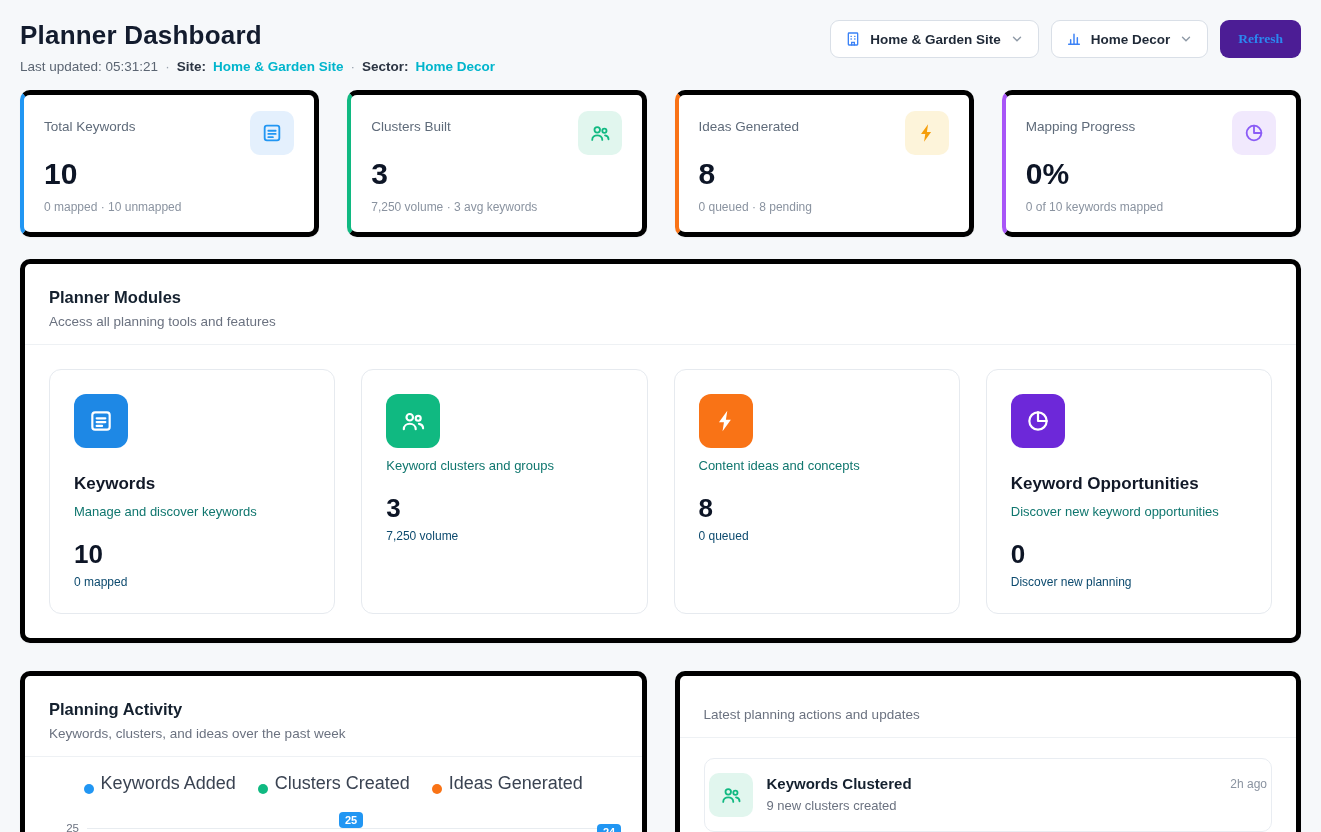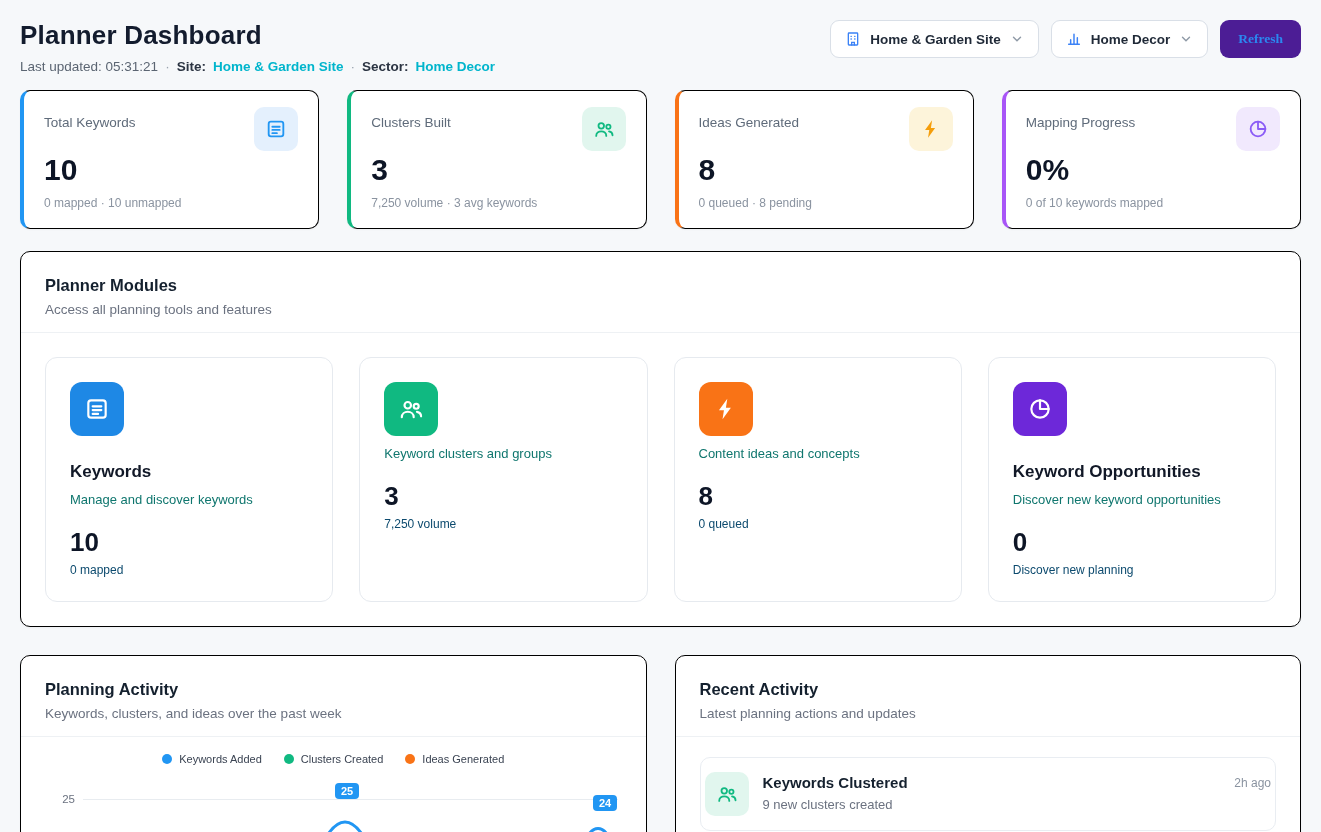--- a/index.html
+++ b/index.html
@@ -27,21 +27,21 @@
   .dropdown .d-icon { display:flex; color:#3b82f6; }
   .dropdown .chev { display:flex; color:#8e99a6; }
   .btn-refresh {
     height:38px; padding:0 18px; border:none; border-radius:9px;
     background:#4c1d95; color:#2b88f0; font-family:Liberation Serif, serif;
     font-size:13.5px; font-weight:700; cursor:pointer;
   }
 
   
   .card {
-    background:#fff; border:1px solid #000000; border-radius:10px;
+    background:#fff; border:5px solid #000000; border-radius:10px;
     box-shadow:0 1px 2px rgba(16,24,40,.04);
   }
 
   
   .stats-row { margin-top:16px; display:grid; grid-template-columns:repeat(4,1fr); gap:28px; }
   .stat-card { padding:16px 20px 18px; border-left-width:4px; border-left-style:solid; }
   .accent-blue   { border-left-color:#2196f3; }
   .accent-green  { border-left-color:#10b981; }
   .accent-orange { border-left-color:#f97316; }
   .accent-purple { border-left-color:#a855f7; }
@@ -70,21 +70,21 @@
   .module-title { margin-top:26px; font-size:17px; font-weight:700; color:#111827; }
   .module-desc { margin-top:10px; font-size:13px; color:#0f766e; }
   .module-value { margin-top:20px; font-size:26px; font-weight:800; color:#0d1526; }
   .module-detail { margin-top:5px; font-size:12px; color:#0c4a6e; }
 
   
   .bottom-row { margin-top:28px; display:grid; grid-template-columns:1fr 1fr; gap:28px; }
   .bottom-card { padding:24px; height:260px; }
 
   .legend { margin-top:16px; display:flex; justify-content:center; gap:22px; }
-  .legend-item { display:flex; align-items:center; gap:7px; font-size:11px; color:#3a4352; }
+  .legend-item { display:flex; align-items:flex-end; gap:7px; font-size:18px; color:#3a4352; }
   .dot { width:10px; height:10px; border-radius:50%; }
   .dot-blue { background:#2196f3; } .dot-green { background:#10b981; } .dot-orange { background:#f97316; }
 
   .chart { position:relative; margin-top:12px; height:130px; }
   .ytick { position:absolute; left:0; top:22px; width:30px; transform:translateY(-50%); text-align:right; font-size:11.5px; color:#6b7280; }
   .gridline { position:absolute; left:38px; right:4px; top:22px; height:1px; background:#e8ecf0; }
   .chart-svg { position:absolute; left:36px; top:0; }
   .pt-badge { position:absolute; background:#2196f3; color:#fff; font-size:11px; font-weight:700; padding:2px 6px; border-radius:4px; }
   .pt-1 { left:290px; top:6px; }
   .pt-2 { left:548px; top:18px; }
@@ -299,21 +299,20 @@
       <div class="gridline"></div>
       <svg class="chart-svg" width="542" height="130" viewBox="0 0 542 130" fill="none">
         <path d="M-10 150 C 70 150 175 128 242 66 C 256 38 272 38 286 66 C 322 128 352 150 388 150 C 440 150 468 112 505 62 C 512 48 522 48 529 62 C 536 76 540 86 548 98" stroke="#2196f3" stroke-width="3" stroke-linecap="round"></path>
       </svg>
       <span class="pt-badge pt-1">25</span>
       <span class="pt-badge pt-2">24</span>
     </div>
   </div>
 
   <div class="card bottom-card">
-    <h2 class="panel-title">Recent Activity</h2>
     <p class="panel-sub">Latest planning actions and updates</p>
     <div class="divider"></div>
 
     <div class="activity-item">
       <div class="activity-iconbox">
         <svg width="22" height="22" viewBox="0 0 24 24" fill="none" stroke="currentColor" stroke-width="2" stroke-linecap="round">
           <circle cx="9" cy="8.5" r="3"></circle>
             <path d="M3.5 19.5c0-3 2.6-5 5.5-5s5.5 2 5.5 5"></path>
             <circle cx="16.8" cy="9.5" r="2.3"></circle>
             <path d="M17.5 14.6c2.2.4 3.8 2 3.8 4.2"></path>

